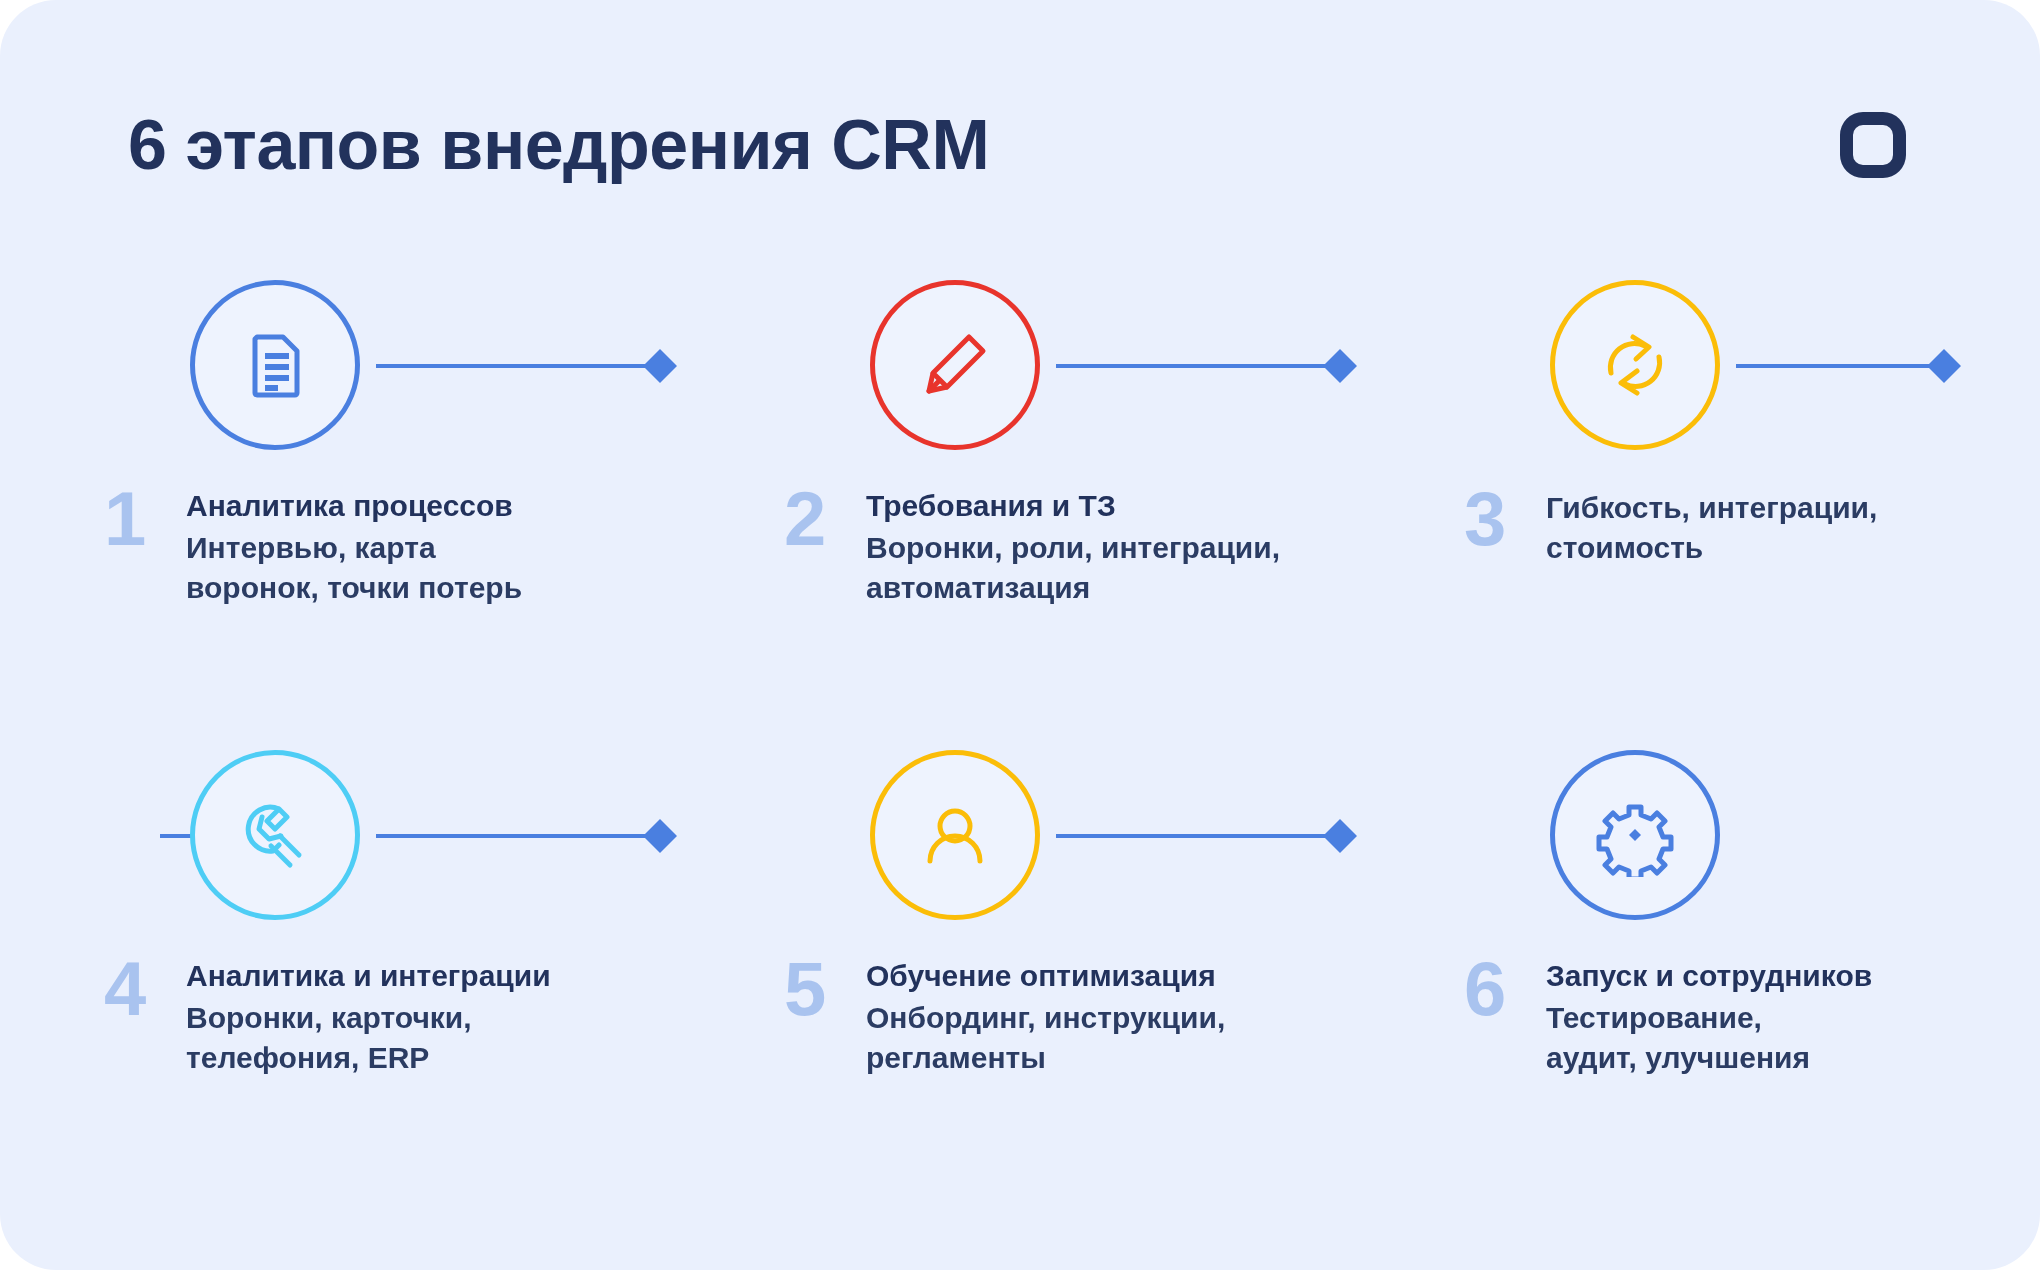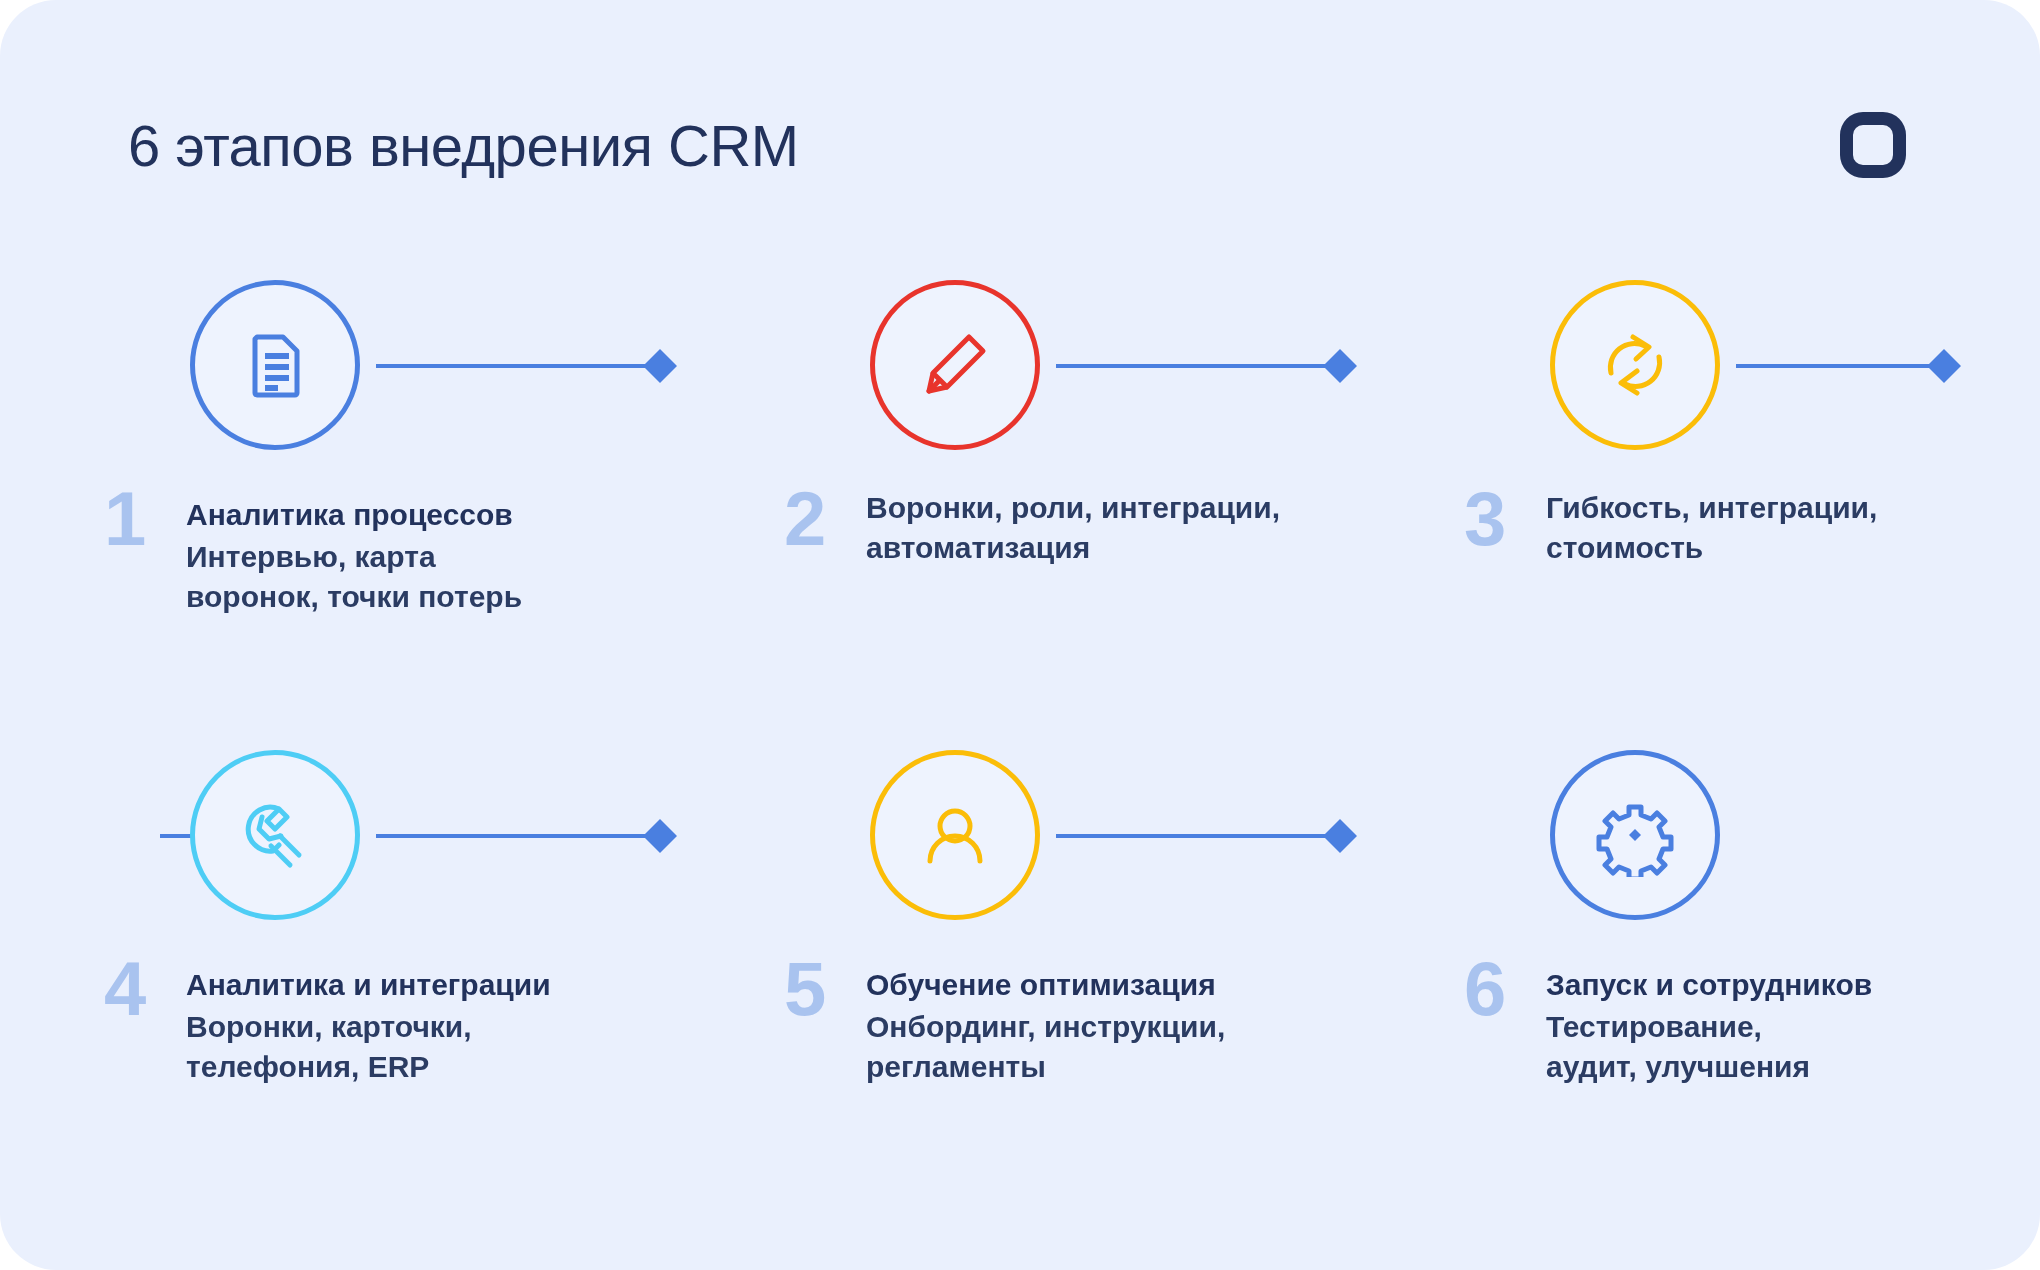--- a/index.html
+++ b/index.html
@@ -26,22 +26,22 @@
     position: absolute;
     left: 128px;
     top: 90px;
     right: 128px;
     height: 110px;
     display: flex;
     align-items: center;
     justify-content: space-between;
   }
   .page-title {
-    font-size: 58px;
-    font-weight: normal;
+    font-size: 70px;
+    font-weight: bold;
     color: #22325c;
     letter-spacing: -0.5px;
     white-space: nowrap;
     margin: 0;
   }
   .logo {
     width: 78px;
     height: 78px;
     flex: 0 0 auto;
   }
@@ -124,21 +124,21 @@
     width: 66px;
     margin-right: 16px;
     user-select: none;
   }
   .step-text { flex: 1 1 auto; padding-top: 4px; }
   .step-title {
     font-size: 30px;
     font-weight: bold;
     color: #22325c;
     line-height: 1.18;
-    margin: 9px 0 5px 0;
+    margin: 0 0 5px 0;
     white-space: nowrap;
   }
   .step-desc {
     font-size: 30px;
     font-weight: bold;
     color: #2b3c63;
     line-height: 1.33;
     margin: 0;
   }
 </style>
@@ -195,20 +195,21 @@
                 <path d="M20 50 L16 68 L34 64" fill="none" stroke="#e8342c" stroke-width="5" stroke-linejoin="round"></path>
                 <path d="M16 68 L25 59" fill="none" stroke="#e8342c" stroke-width="5" stroke-linecap="round"></path>
               </svg>
             </div>
           </div>
           <div class="conn" style="left:376px; width:276px;"></div>
           <div class="diamond" style="left:648px;"></div>
           <div class="text-block">
             <div class="step-num">2</div>
             <div class="step-text">
+              <p class="step-title">Требования и ТЗ</p>
               <p class="step-desc">Воронки, роли, интеграции,<br>автоматизация</p>
             </div>
           </div>
         </div>
 
         <div class="cell">
           <div class="icon-wrap">
             <div class="icon-circle" style="border-color:#fbbd08">
               <svg viewBox="0 0 84 84" width="84" height="84" aria-hidden="true">
                 <path d="M18 50 A24 24 0 0 1 52 23" fill="none" stroke="#fbbd08" stroke-width="5" stroke-linecap="round"></path>

